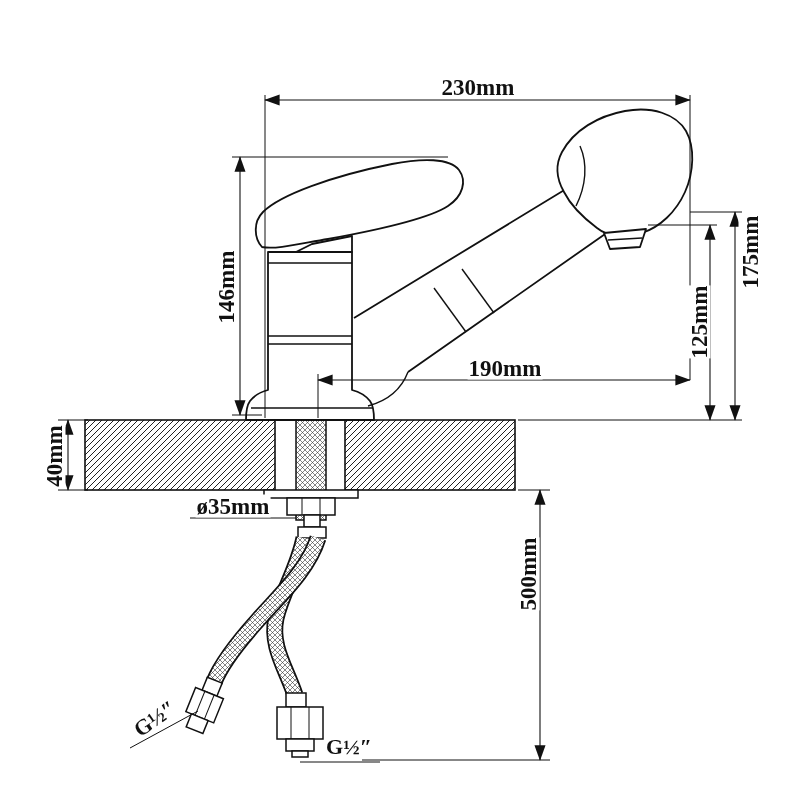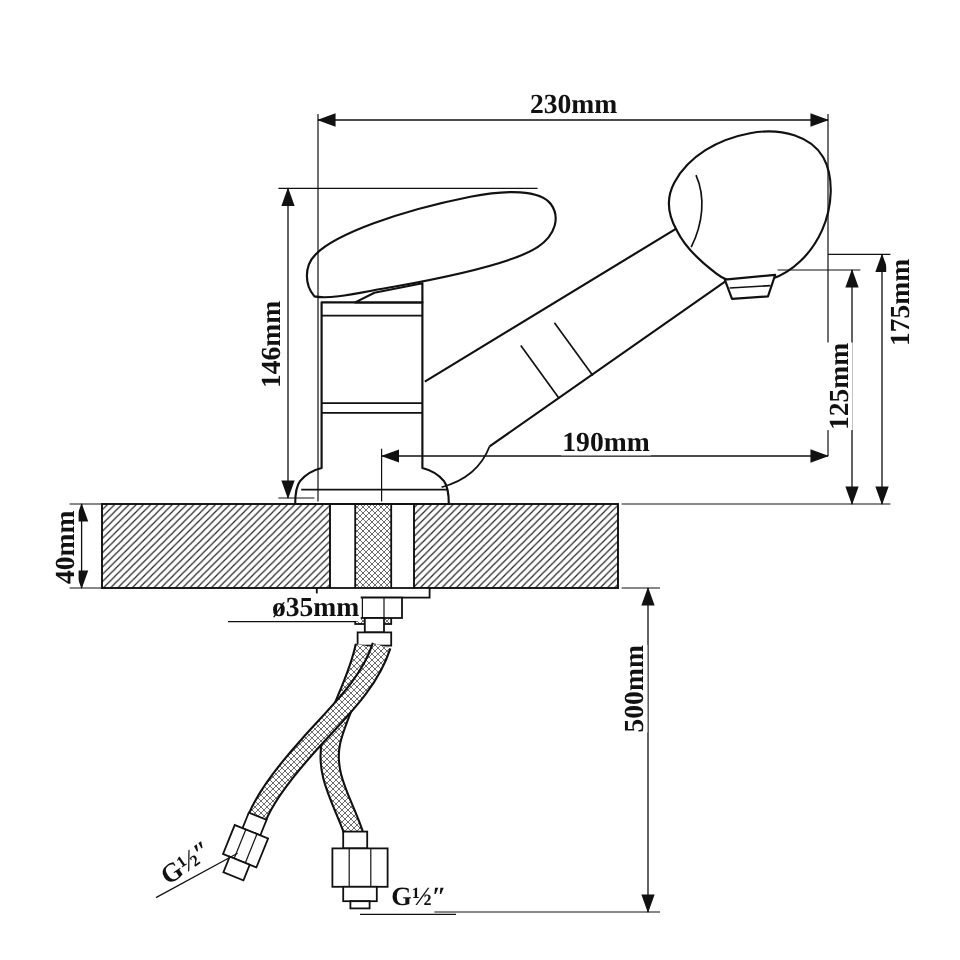--- a/index.html
+++ b/index.html
@@ -165,18 +165,18 @@
     <line x1="300" y1="762" x2="380" y2="762" class="ext"></line>
   </g>
 </svg>
 
 <div class="label" style="left:478px;top:87px;">230mm</div>
 <div class="label vert" style="left:226px;top:287px;">146mm</div>
 <div class="label vert" style="left:750px;top:252px;">175mm</div>
 <div class="label vert" style="left:699px;top:322px;">125mm</div>
 <div class="label" style="left:481px;top:368px;margin-left:24px;">190mm</div>
 <div class="label vert" style="left:54px;top:456px;">40mm</div>
-<div class="label" style="left:233px;top:506px;margin-left:30px;">ø35mm</div>
+<div class="label" style="left:233px;top:506px;">ø35mm</div>
 <div class="label vert" style="left:528px;top:574px;">500mm</div>
 <div class="label slant thread" style="left:155px;top:719px;">G½″</div>
 <div class="label thread" style="left:349px;top:747px;">G½″</div>
 
 </div>
 
 </body></html>

